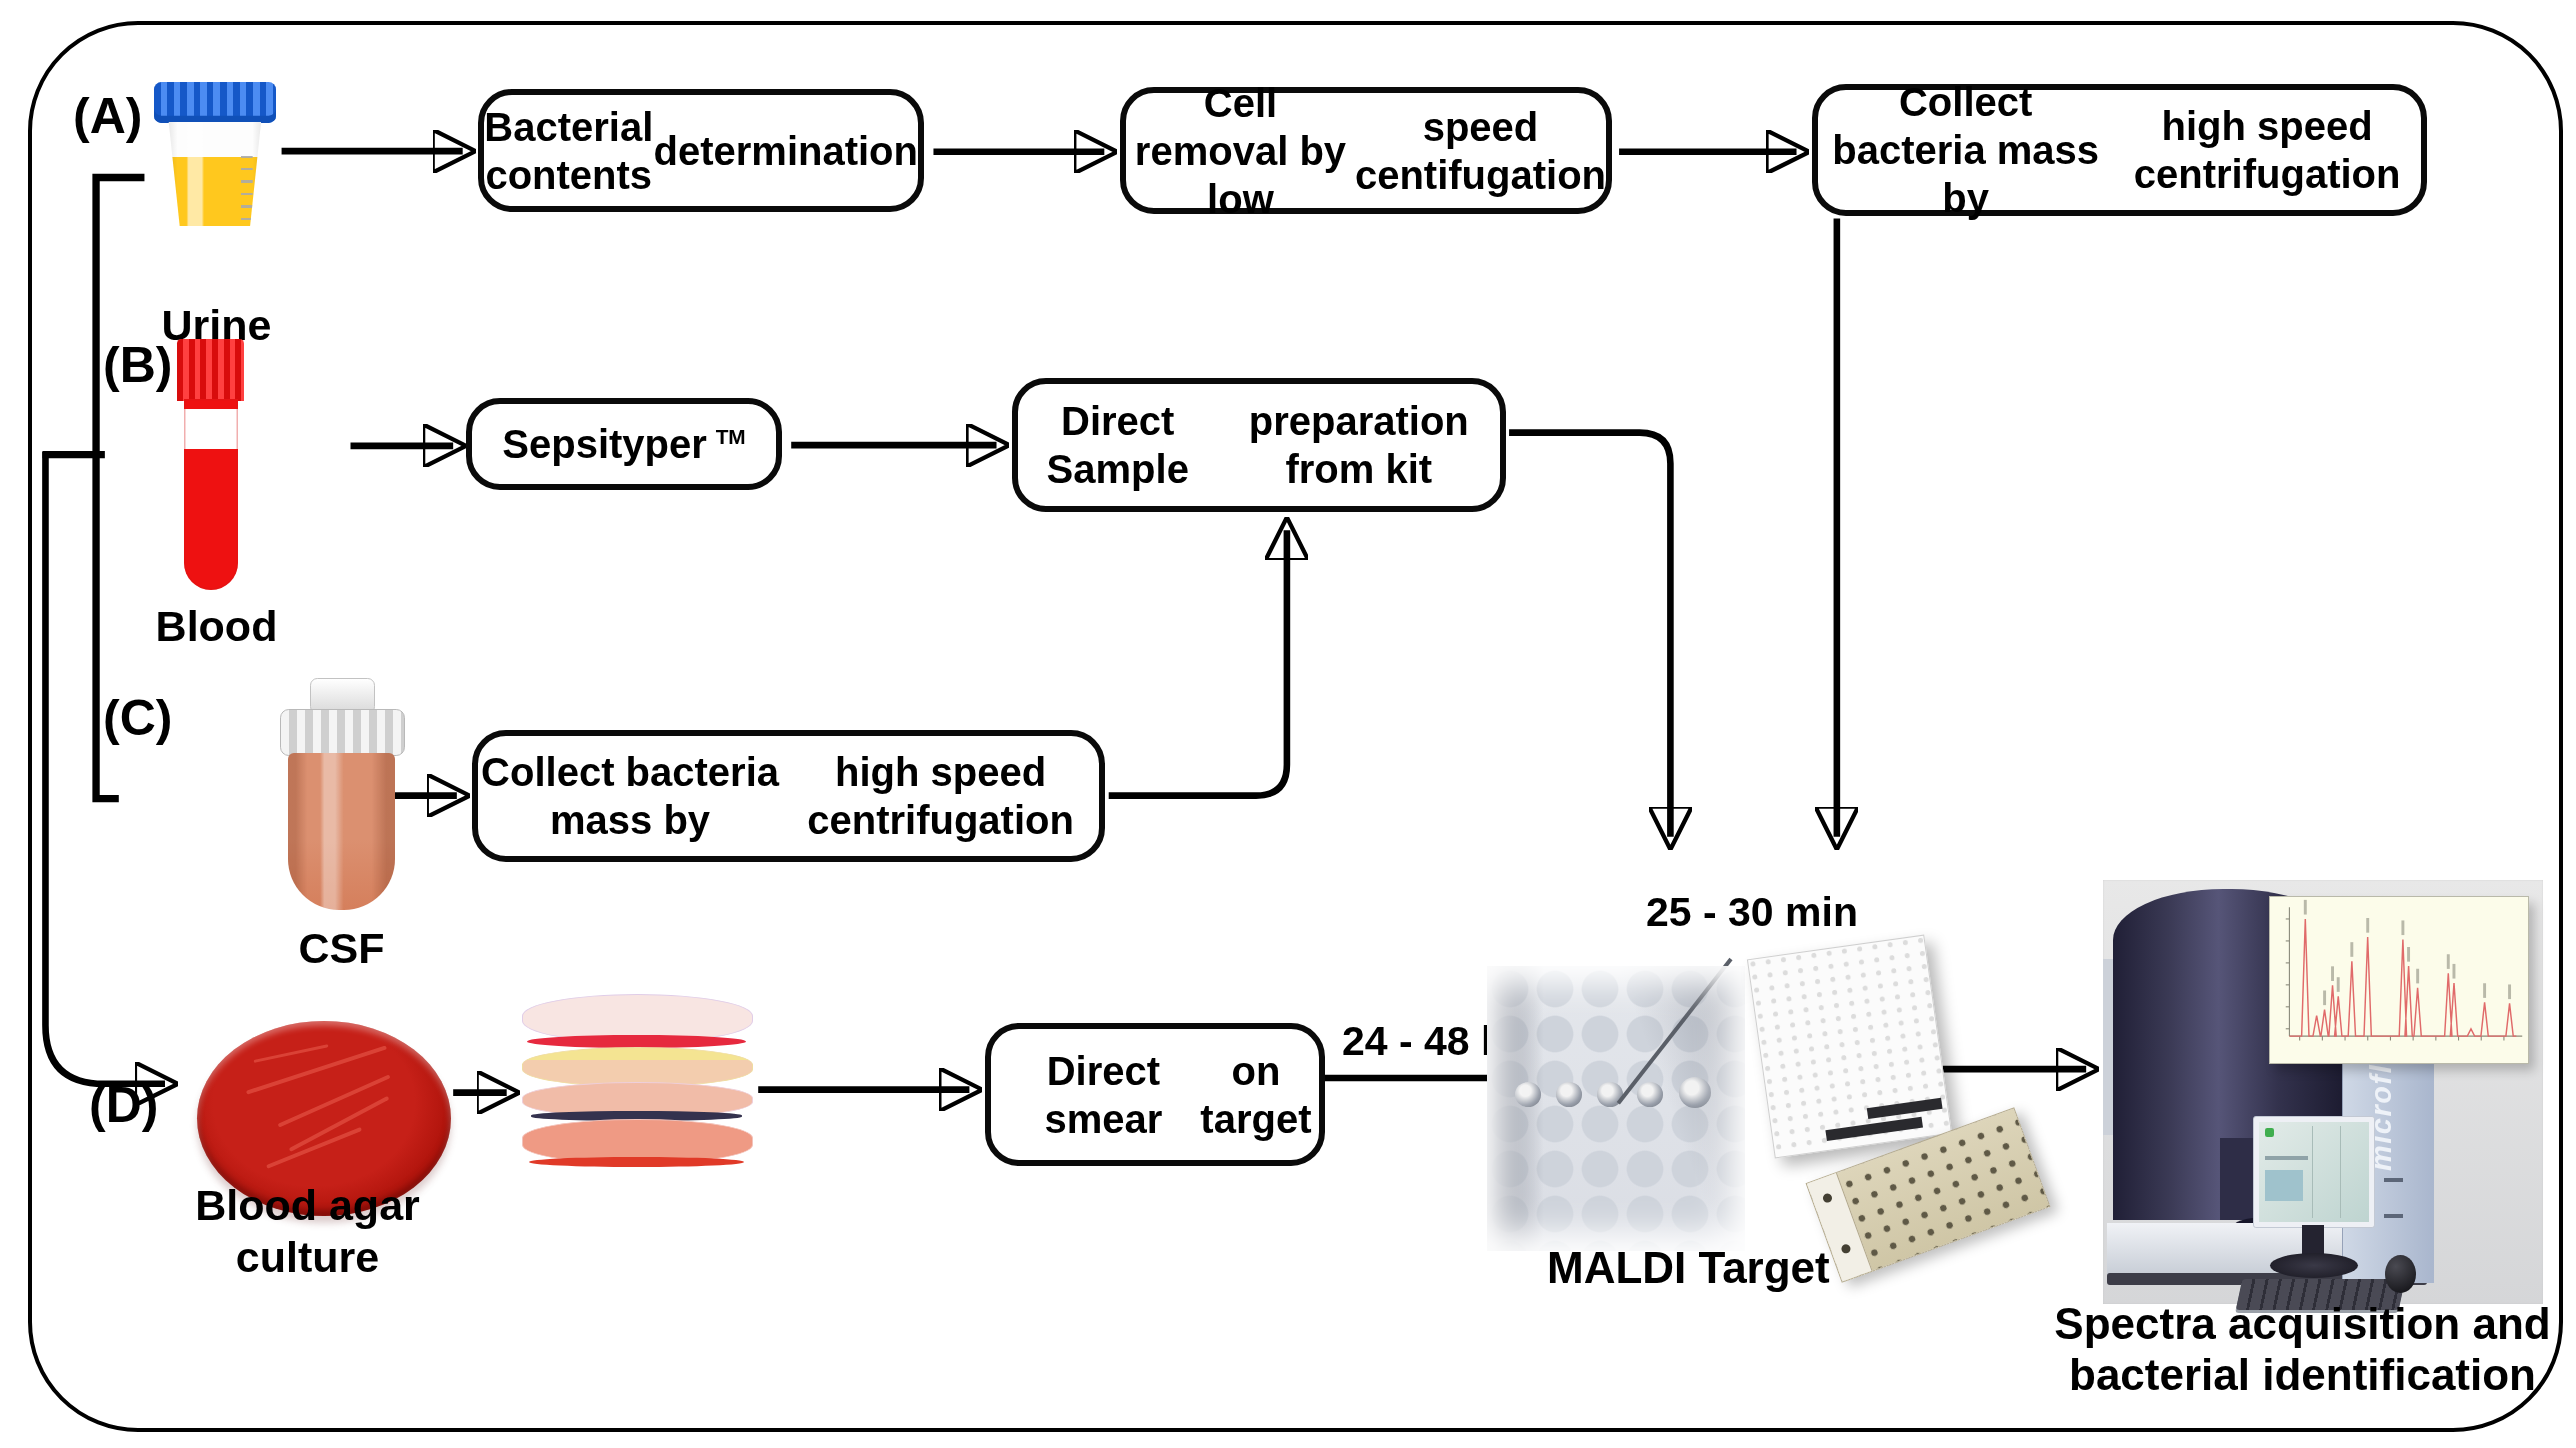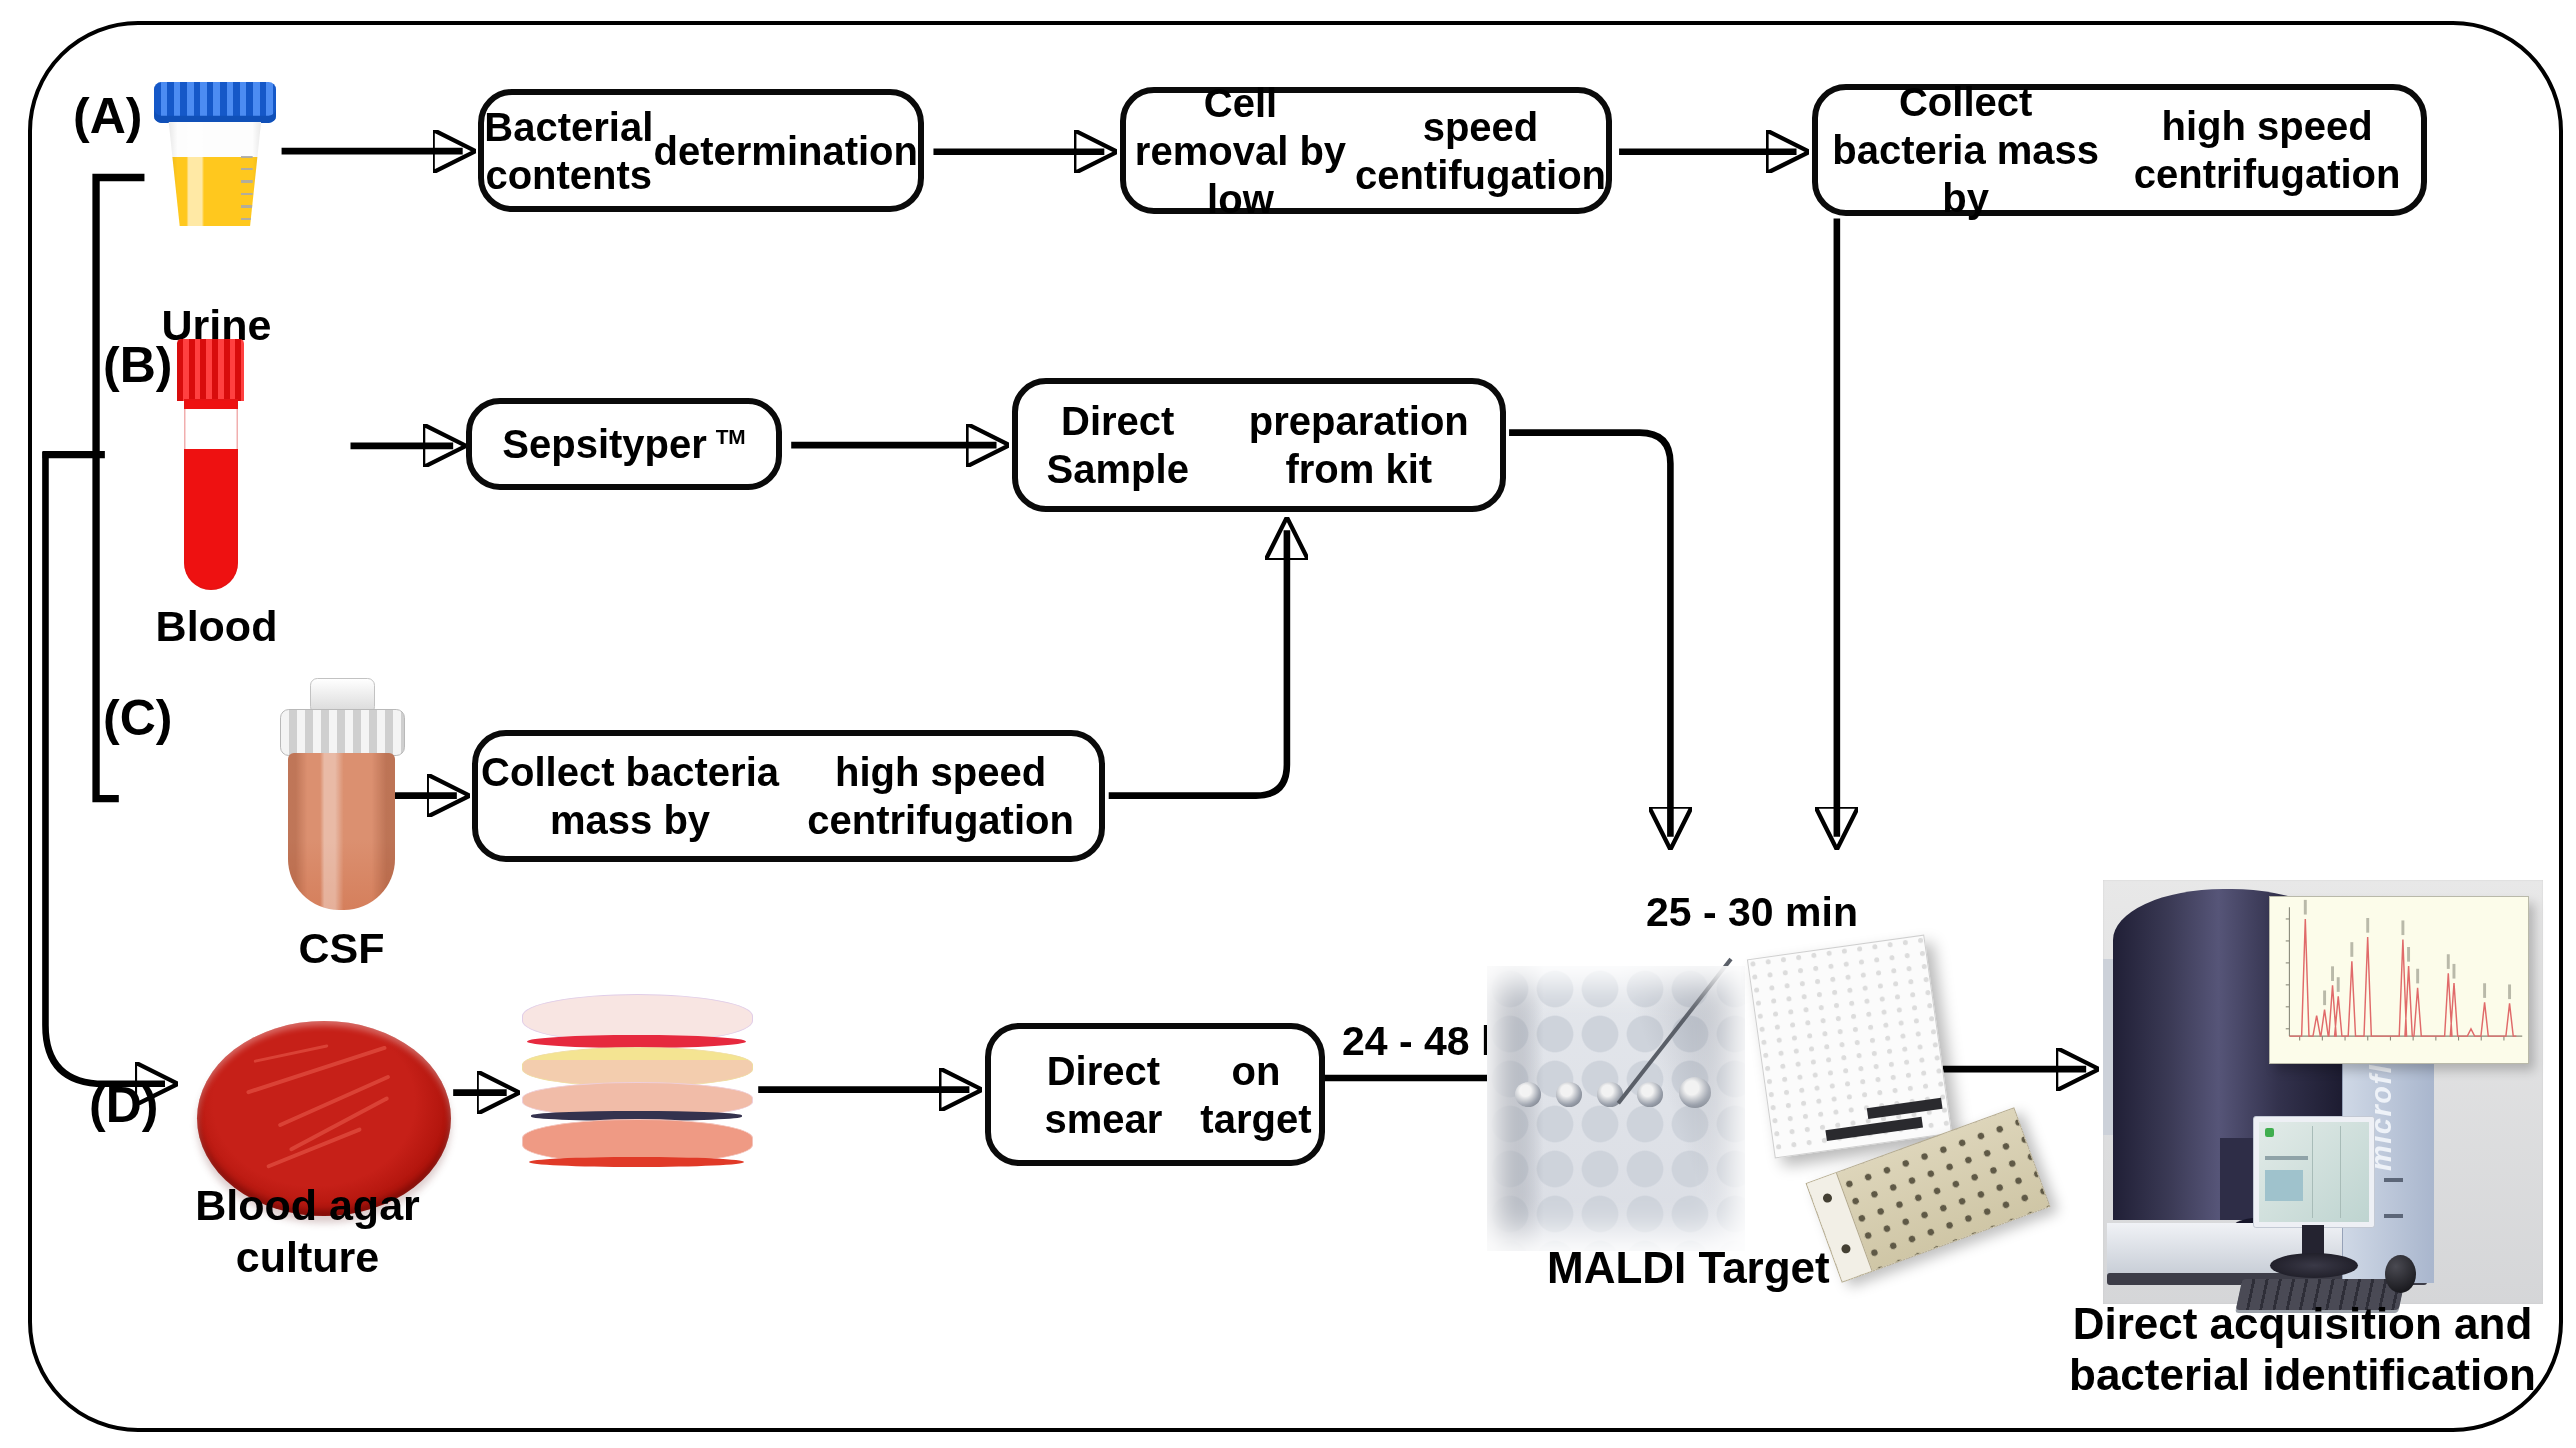--- a/index.html
+++ b/index.html
@@ -328,17 +328,17 @@
         <div class="vline" style="left:53px;"></div>
         <div class="vline" style="left:81px;"></div>
       </div>
     </div>
     <div class="mstand"></div>
     <div class="mbase"></div>
     <div class="keyboard"></div>
     <div class="mouse"></div>
   </div>
   <div class="caption" style="left:2046px;top:1299px;width:513px;">
-    <div>Direct acquisition and</div>
+    <div>Spectra acquisition and</div>
     <div>bacterial identification</div>
   </div>
 </div>
 
 
 </body></html>

